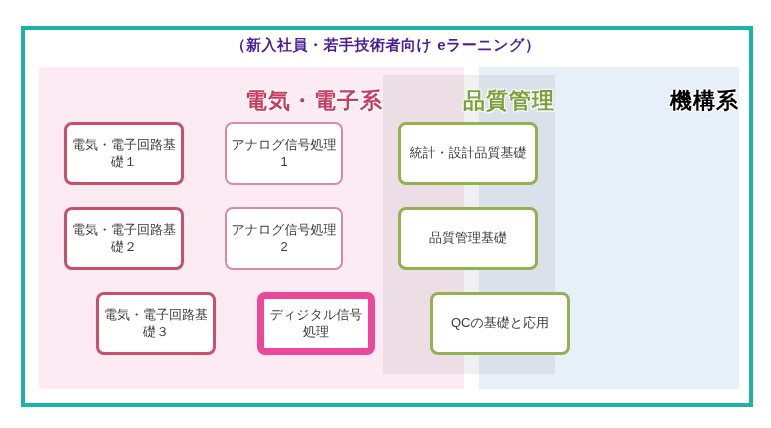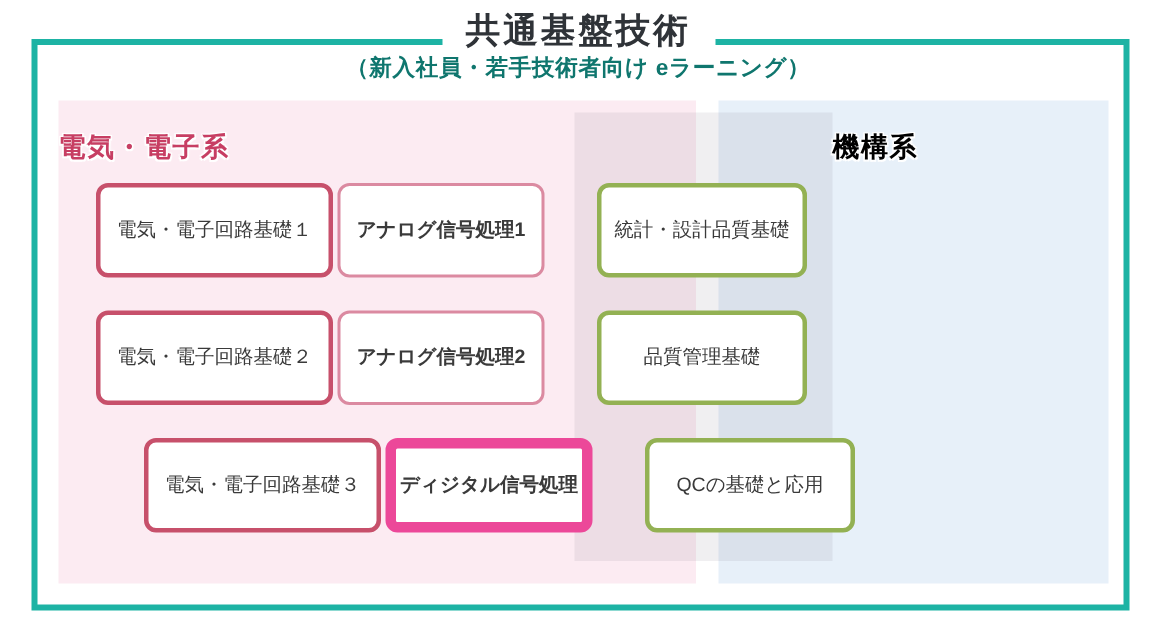--- a/index.html
+++ b/index.html
@@ -18,80 +18,78 @@
   
   .title-wrap{
     position:absolute;top:6px;left:50%;transform:translateX(-50%);
     background:#ffffff;padding:0 16px;z-index:3;white-space:nowrap;
   }
   .title{
     font-size:23px;font-weight:bold;color:#2f3338;letter-spacing:2px;line-height:28px;
   }
   .subtitle{
     position:absolute;top:36px;left:0;width:100%;text-align:center;z-index:3;
-    font-size:15px;font-weight:bold;color:#0f766e;letter-spacing:0.5px;
+    font-size:15px;font-weight:bold;color:#4c1d95;letter-spacing:0.5px;
   }
   
   .panel-pink{
     position:absolute;left:39px;top:67px;width:425px;height:322px;
     background:#fcebf2;
   }
   .panel-blue{
     position:absolute;left:479px;top:67px;width:260px;height:322px;
     background:#e7f0f9;
   }
   .overlay-quality{
     position:absolute;left:383px;top:75px;width:172px;height:299px;
     background:rgba(109,98,119,0.10);
   }
   
   .col-header{
-    position:absolute;top:86px;text-align:left;
-    font-size:18px;font-weight:bold;letter-spacing:1px;z-index:2;
+    position:absolute;top:86px;text-align:right;
+    font-size:22px;font-weight:bold;letter-spacing:1px;z-index:2;
     text-shadow:-1px -1px 0 #fff,1px -1px 0 #fff,-1px 1px 0 #fff,1px 1px 0 #fff,0 0 3px #fff;
   }
   .hdr-electric{left:39px;width:344px;color:#c73e63;}
   .hdr-quality{left:383px;width:172px;color:#7ba23a;}
   .hdr-mech{left:555px;width:184px;color:#000000;}
   
   .course-box{
     position:absolute;height:63px;box-sizing:border-box;
     background:#ffffff;border-radius:8px;
     display:flex;align-items:center;justify-content:center;
     font-size:13px;color:#3a3a3a;text-align:center;line-height:1.3;
     z-index:2;padding:2px;
   }
   .r1{top:122px;} .r2{top:207px;} .r3{top:292px;margin-left:32px;}
-  .c1a{left:64px;width:158px;}
-  .c1b{left:225px;width:138px;font-weight:bold;}
+  .c1a{left:64px;width:120px;}
+  .c1b{left:225px;width:118px;}
   .c2{left:398px;width:140px;}
   .c3{left:577px;width:127px;}
   .b-crimson{border:3px solid #c7506b;}
   .b-rose{border:2px solid #db8aa1;}
   .b-purple{border:7px solid #ec4899;}
   .b-green{border:3px solid #93b153;}
   .b-blue{border:3px solid #418bc9;}
 </style>
 </head>
 <body>
 
 <div class="canvas">
 
   <div class="frame"></div>
 
-  <div class="title-wrap">
-    <span class="title">共通基盤技術</span>
-  </div>
   <div class="subtitle">（新入社員・若手技術者向け eラーニング）</div>
 
   <div class="panel-pink"></div>
   <div class="panel-blue"></div>
   <div class="overlay-quality"></div>
 
   <div class="col-header hdr-electric">電気・電子系</div>
+  <div class="col-header hdr-quality">品質管理</div>
   <div class="col-header hdr-mech">機構系</div>
 
   <div class="course-box c1a r1 b-crimson">電気・電子回路基礎１</div>
   <div class="course-box c1a r2 b-crimson">電気・電子回路基礎２</div>
   <div class="course-box c1a r3 b-crimson">電気・電子回路基礎３</div>
 
   <div class="course-box c1b r1 b-rose">アナログ信号処理1</div>
   <div class="course-box c1b r2 b-rose">アナログ信号処理2</div>
   <div class="course-box c1b r3 b-purple">ディジタル信号処理</div>
 

